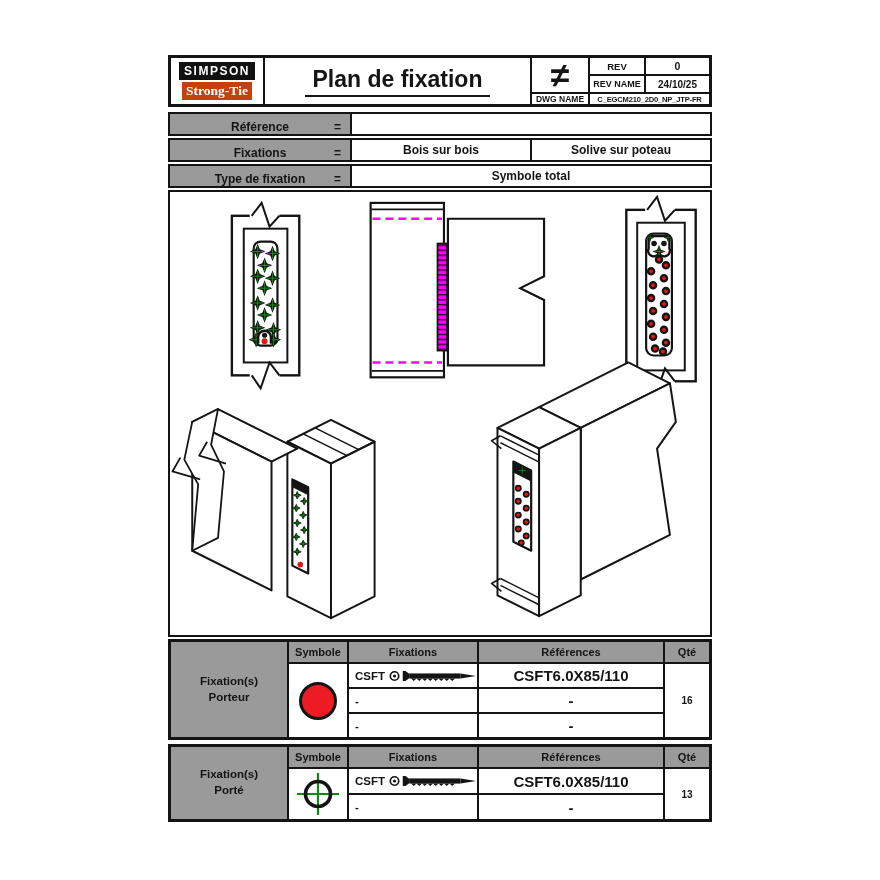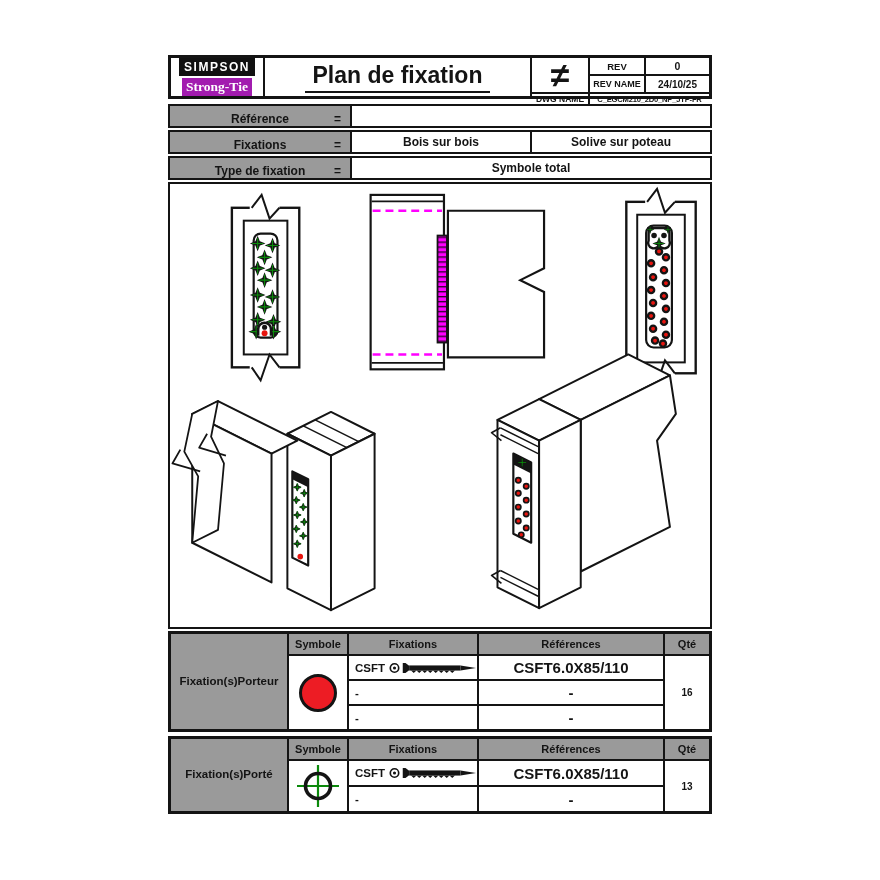--- a/index.html
+++ b/index.html
@@ -1,24 +1,24 @@
 <!DOCTYPE html>
 <html><head>
 <meta charset="utf-8">
 <style>
   html,body{margin:0;padding:0;}
   body{width:880px;height:880px;background:#ffffff;position:relative;
        font-family:"Liberation Sans",sans-serif;color:#141414;}
   .sheet{position:absolute;left:168px;top:55px;width:544px;}
   
-  .title-block{display:flex;height:44px;border:3px solid #141414;box-sizing:border-box;background:#fff;}
+  .title-block{display:flex;height:52px;border:3px solid #141414;box-sizing:border-box;background:#fff;}
   .logo-cell{width:94px;border-right:2.5px solid #141414;box-sizing:border-box;
              display:flex;flex-direction:column;align-items:center;justify-content:center;gap:2px;}
   .logo-simpson{background:#111;color:#fff;font-weight:bold;font-size:12px;letter-spacing:1.5px;padding:2px 5px;}
-  .logo-strongtie{background:#a21caf;color:#fff;font-family:"Liberation Serif",serif;
+  .logo-strongtie{background:#c2410c;color:#fff;font-family:"Liberation Serif",serif;
                   font-weight:bold;font-size:13.5px;padding:1px 4px;}
   .title-cell{flex:1;display:flex;align-items:center;justify-content:center;}
   .title-text{font-size:23px;font-weight:bold;border-bottom:2.5px solid #141414;padding:0 8px 2px;}
   .rev-block{width:179px;border-left:2.5px solid #141414;box-sizing:border-box;
              display:grid;grid-template-columns:58px 56px 1fr;grid-template-rows:18px 18px 1fr;}
   .rev-block>div{display:flex;align-items:center;justify-content:center;box-sizing:border-box;
                  font-weight:bold;border-color:#141414;}
   .neq-cell{grid-area:1/1/3/2;border-right:2px solid #141414;border-bottom:2px solid #141414;
             font-size:34px;font-weight:bold;line-height:1;}
   .rev-l{grid-area:1/2/2/3;border-right:2px solid #141414;border-bottom:2px solid #141414;font-size:9.5px;}
@@ -38,21 +38,21 @@
   .info-value + .info-value{border-left:2.5px solid #141414;}
   
   .drawing-box{margin-top:2px;height:447px;border:2.5px solid #141414;box-sizing:border-box;background:#fff;}
   .drawing-box svg{display:block;width:100%;height:100%;}
   
   .fix-table{margin-top:2px;border:3px solid #141414;background:#141414;display:grid;
              grid-template-columns:116px 58px 128px 184px 44px;gap:2px;}
   .fix-table.second{margin-top:4px;}
   .fix-table>div{background:#fff;display:flex;align-items:center;justify-content:center;box-sizing:border-box;}
   .th{background:#9a9a9a !important;font-weight:bold;font-size:11px;}
-  .group-cell{background:#9a9a9a !important;grid-row:1/-1;flex-direction:row;
+  .group-cell{background:#9a9a9a !important;grid-row:1/-1;flex-direction:column;
               font-weight:bold;font-size:11.5px;line-height:1.35;}
   .sym-cell{grid-row:2/-1;}
   .qty-cell{grid-row:2/-1;font-weight:bold;font-size:10px;}
   .fx-cell{justify-content:flex-start !important;padding-left:6px;font-weight:bold;font-size:11.5px;gap:4px;}
   .ref-cell{font-weight:bold;font-size:15px;}
   .sym-porteur{width:32px;height:32px;background:#ed1c24;border:3px solid #141414;border-radius:50%;}
 </style>
 </head>
 <body>
 

